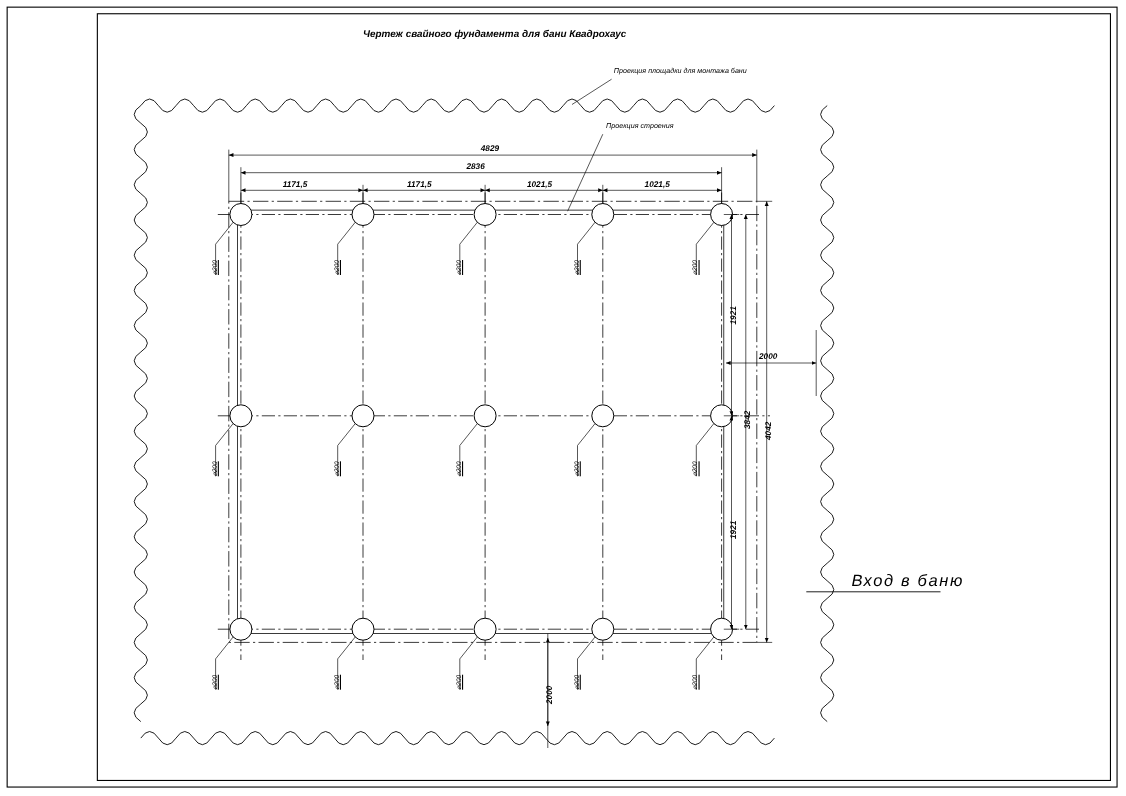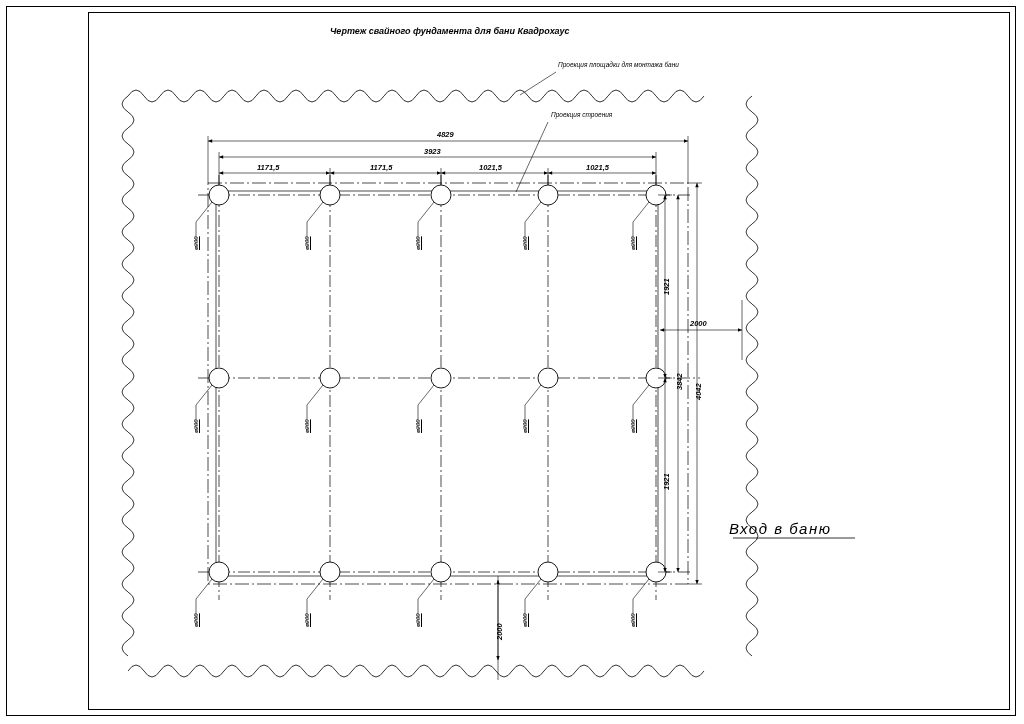--- a/index.html
+++ b/index.html
@@ -254,21 +254,21 @@
 
     <g stroke="#000" stroke-width="0.8" fill="none">
       <line x1="733" y1="538" x2="855" y2="538"></line>
     </g>
   </svg>
 
   <div class="note-lbl" style="left:558px; top:62px;">Проекция площадки для монтажа бани</div>
   <div class="note-lbl" style="left:551px; top:112px;">Проекция строения</div>
 
   <div class="lbl" style="left:437px; top:131px;text-align:center;">4829</div>
-  <div class="lbl" style="left:424px; top:148px;">3923</div>
+  <div class="lbl" style="left:424px; top:148px;">2836</div>
   <div class="lbl" style="left:257px; top:164px;">1171,5</div>
   <div class="lbl" style="left:370px; top:164px;">1171,5</div>
   <div class="lbl" style="left:479px; top:164px;">1021,5</div>
   <div class="lbl" style="left:586px; top:164px;">1021,5</div>
 
   <div class="lbl lbl-v" style="left:663px; top:295px;">1921</div>
   <div class="lbl lbl-v" style="left:663px; top:490px;">1921</div>
   <div class="lbl lbl-v" style="left:676px; top:390px;">3842</div>
   <div class="lbl lbl-v" style="left:695px; top:400px;">4042</div>
   <div class="lbl" style="left:690px; top:320px;">2000</div>
@@ -286,15 +286,15 @@
   <div class="pile-lbl" style="left:415px; top:433px;">⌀200</div>
   <div class="pile-lbl" style="left:522px; top:433px;">⌀200</div>
   <div class="pile-lbl" style="left:630px; top:433px;">⌀200</div>
 
   <div class="pile-lbl" style="left:193px; top:627px;">⌀200</div>
   <div class="pile-lbl" style="left:304px; top:627px;">⌀200</div>
   <div class="pile-lbl" style="left:415px; top:627px;">⌀200</div>
   <div class="pile-lbl" style="left:522px; top:627px;">⌀200</div>
   <div class="pile-lbl" style="left:630px; top:627px;">⌀200</div>
 
-  <div class="entrance-lbl" style="left:729px; top:521px;">Вход в баню</div>
+  <div class="entrance-lbl" style="left:774px; top:521px;">Вход в баню</div>
 
 </div>
 
 </body></html>

